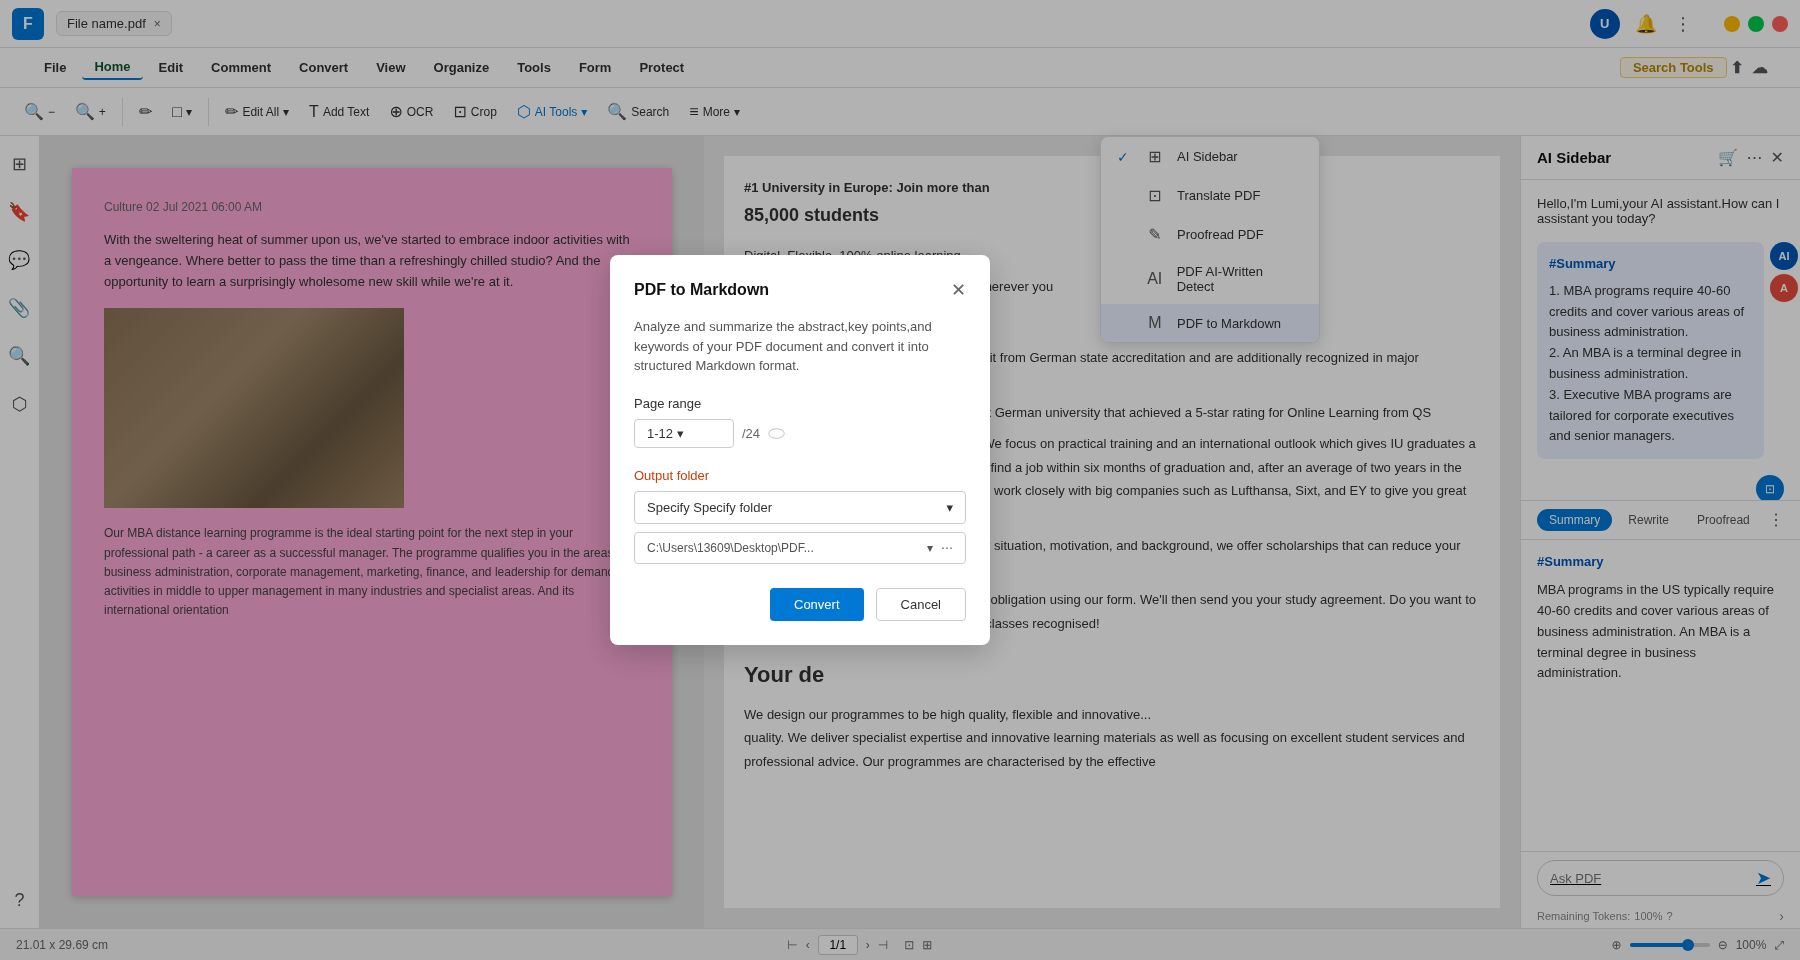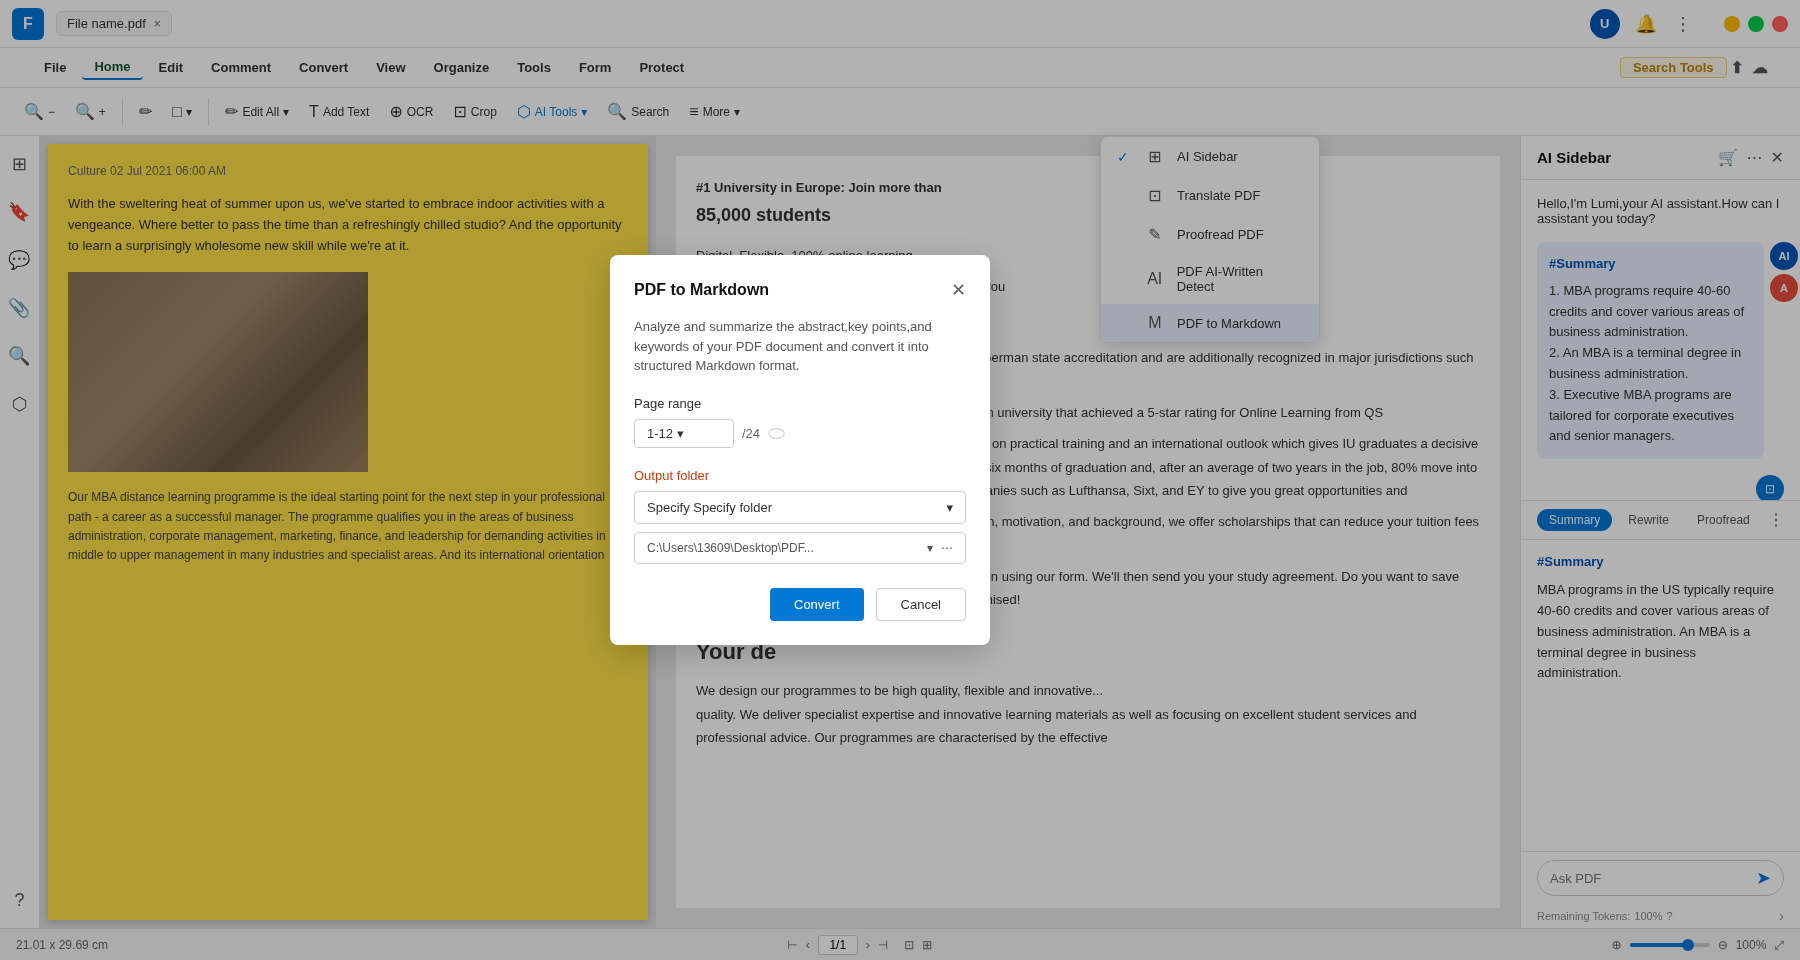--- a/index.html
+++ b/index.html
@@ -354,21 +354,21 @@
       font-size: 12px;
       cursor: pointer;
       color: #555;
     }
     .ai-tab.active {
       background: #0078d4;
       color: white;
     }
     .ai-content { padding: 12px 16px; font-size: 13px; color: #333; line-height: 1.6; flex: 1; overflow-y: auto; }
     .ai-content-title { font-weight: 600; color: #0056b8; margin-bottom: 8px; }
-    .ai-footer { padding: 8px 16px; border-top: 1px solid #e0e0e0; }
+    .ai-footer { padding: 8px 16px; border-top: 1px solid #e0e0e0; text-decoration: underline; }
     .ai-input-row {
       display: flex; align-items: center;
       border: 1px solid #ccc;
       border-radius: 20px;
       padding: 6px 12px;
       gap: 8px;
     }
     .ai-input {
       flex: 1;
       border: none;
@@ -494,21 +494,21 @@
     <div class="sidebar-icon">🔖</div>
     <div class="sidebar-icon">💬</div>
     <div class="sidebar-icon">📎</div>
     <div class="sidebar-icon">🔍</div>
     <div class="sidebar-icon">⬡</div>
     <div class="sidebar-icon sidebar-icon-bottom">?</div>
   </div>
 
   <div id="content-area" style="flex: 1; background: #e0e0e0; position: relative; display: flex;">
 
-    <div id="pdf-page" style="width: 600px; margin: 8px; background: #fde047; padding: 20px; box-shadow: 0 2px 8px rgba(0,0,0,0.2); overflow: hidden; flex-shrink: 0;">
+    <div id="pdf-page" style="width: 600px; margin: 32px; background: #f9a8d4; padding: 32px; box-shadow: 0 2px 8px rgba(0,0,0,0.2); overflow: hidden; flex-shrink: 0;">
       <p class="pdf-meta">Culture 02 Jul 2021 06:00 AM</p>
       <p class="pdf-body">With the sweltering heat of summer upon us, we've started to embrace indoor activities with a vengeance. Where better to pass the time than a refreshingly chilled studio? And the opportunity to learn a surprisingly wholesome new skill while we're at it.</p>
       <div class="pdf-image">
         <div class="pdf-image-inner"></div>
       </div>
       <p class="pdf-small-text">Our MBA distance learning programme is the ideal starting point for the next step in your professional path - a career as a successful manager. The programme qualifies you in the areas of business administration, corporate management, marketing, finance, and leadership for demanding activities in middle to upper management in many industries and specialist areas. And its international orientation</p>
     </div>
 
     <div id="right-column" style="flex: 1; padding: 20px; overflow: hidden;">
       <div style="background: white; padding: 20px; font-size: 13px; color: #333; line-height: 1.8; height: 100%;">

